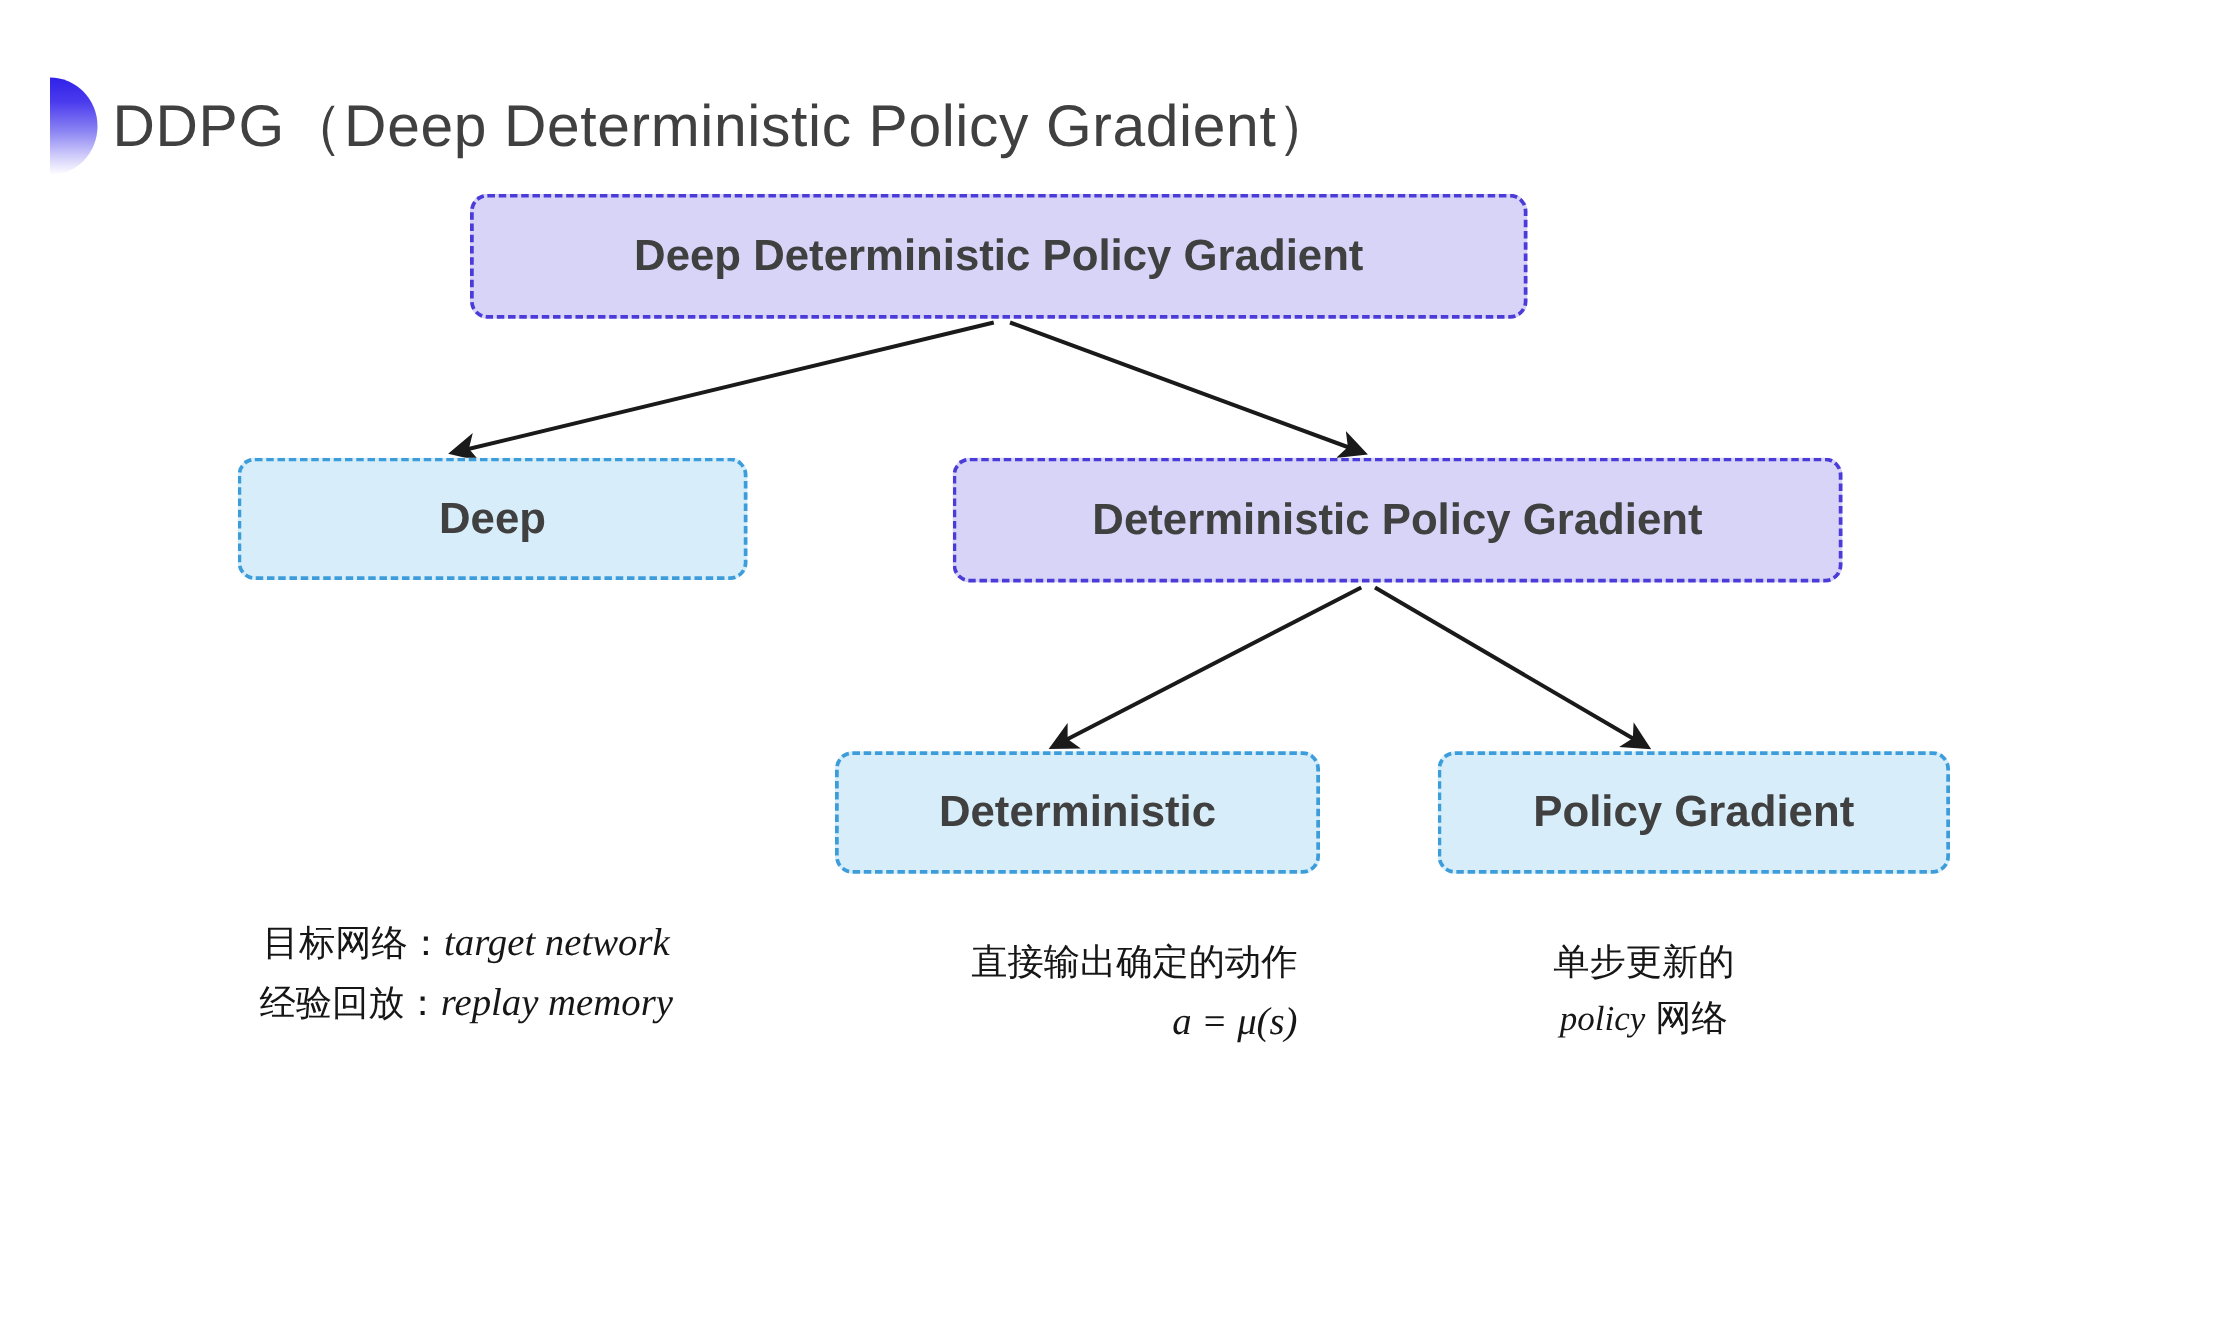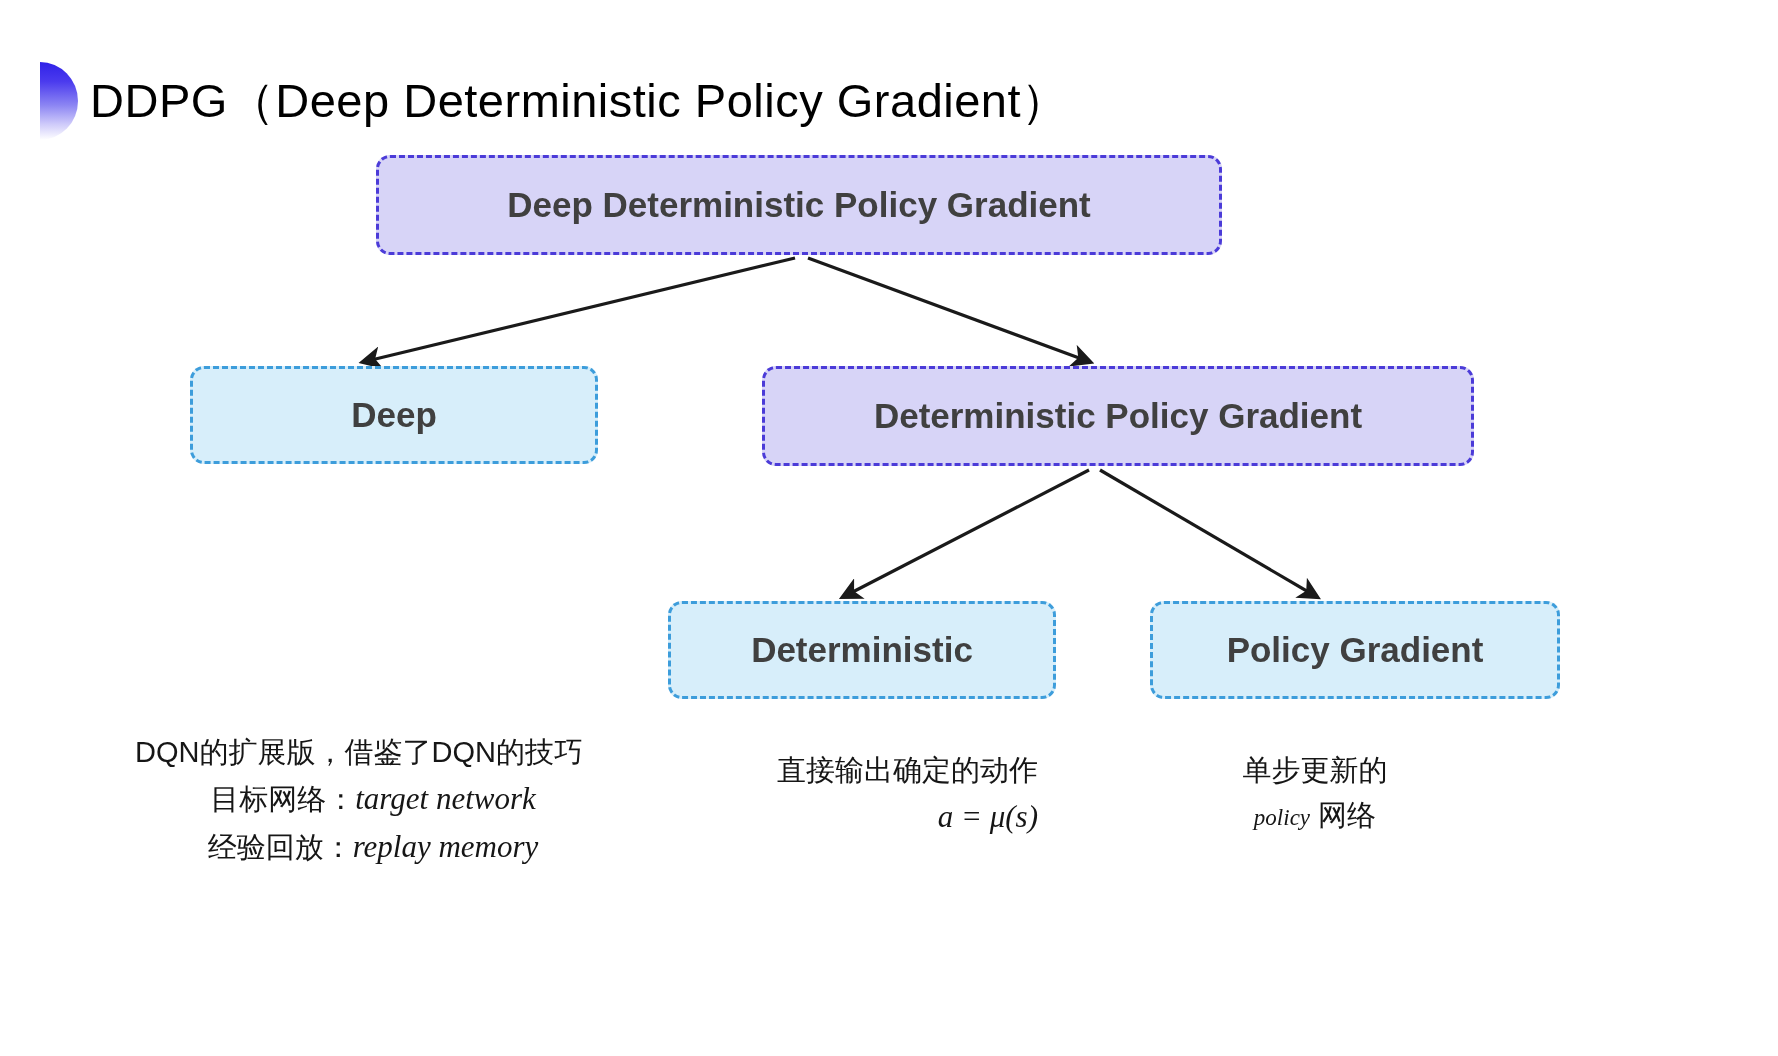--- a/index.html
+++ b/index.html
@@ -18,21 +18,21 @@
     position:absolute;left:40px;top:62px;
     display:flex;align-items:center;gap:12px;
   }
   .title-bullet{
     width:38px;height:78px;
     border-radius:0 38px 38px 0/0 39px 39px 0;
     background:linear-gradient(180deg,#2f21e8 0%,#4b3bee 25%,#8b84f3 55%,#cfcbfa 80%,#ffffff 100%);
   }
   .title-text{
     font-size:47px;
-    color:#000000;
+    color:#404040;
     letter-spacing:.5px;
     white-space:nowrap;
     font-weight:400;
   }
 
   
   #arrow-layer{
     position:absolute;left:0;top:0;width:1778px;height:1056px;
     pointer-events:none;
   }
@@ -79,21 +79,21 @@
     line-height:1.55;
     white-space:nowrap;
   }
   .note .ln{display:block;}
   .note-cn{font-size:29px;}
   .mathit{
     font-family:"Liberation Serif","DejaVu Serif",serif;
     font-style:italic;
     font-size:31px;
   }
-  .mathit.sm{font-size:23px;}
+  .mathit.sm{font-size:28px;}
 
   #note-deep{left:124px;top:730px;width:470px;text-align:center;}
   #note-deep .ln.l1{font-size:29px;}
   #note-deep .ln.l2,#note-deep .ln.l3{font-size:29px;}
   #note-deep .ln.l2,#note-deep .ln.l3{padding-left:28px;}
 
   #note-det{left:638px;top:748px;width:400px;text-align:right;}
   #note-pg{left:1132px;top:748px;width:366px;}
 </style>
 </head>
@@ -134,21 +134,20 @@
 
   <div class="node node-cyan" id="node-det">
     <span class="node-label big">Deterministic</span>
   </div>
 
   <div class="node node-cyan" id="node-pg">
     <span class="node-label big">Policy Gradient</span>
   </div>
 
   <div class="note" id="note-deep">
-    <span class="ln l1 note-cn">DQN的扩展版，借鉴了DQN的技巧</span>
     <span class="ln l2"><span class="note-cn">目标网络：</span><span class="mathit">target network</span></span>
     <span class="ln l3"><span class="note-cn">经验回放：</span><span class="mathit">replay memory</span></span>
   </div>
 
   <div class="note" id="note-det">
     <span class="ln note-cn">直接输出确定的动作</span>
     <span class="ln mathit">a = μ(s)</span>
   </div>
 
   <div class="note" id="note-pg">

